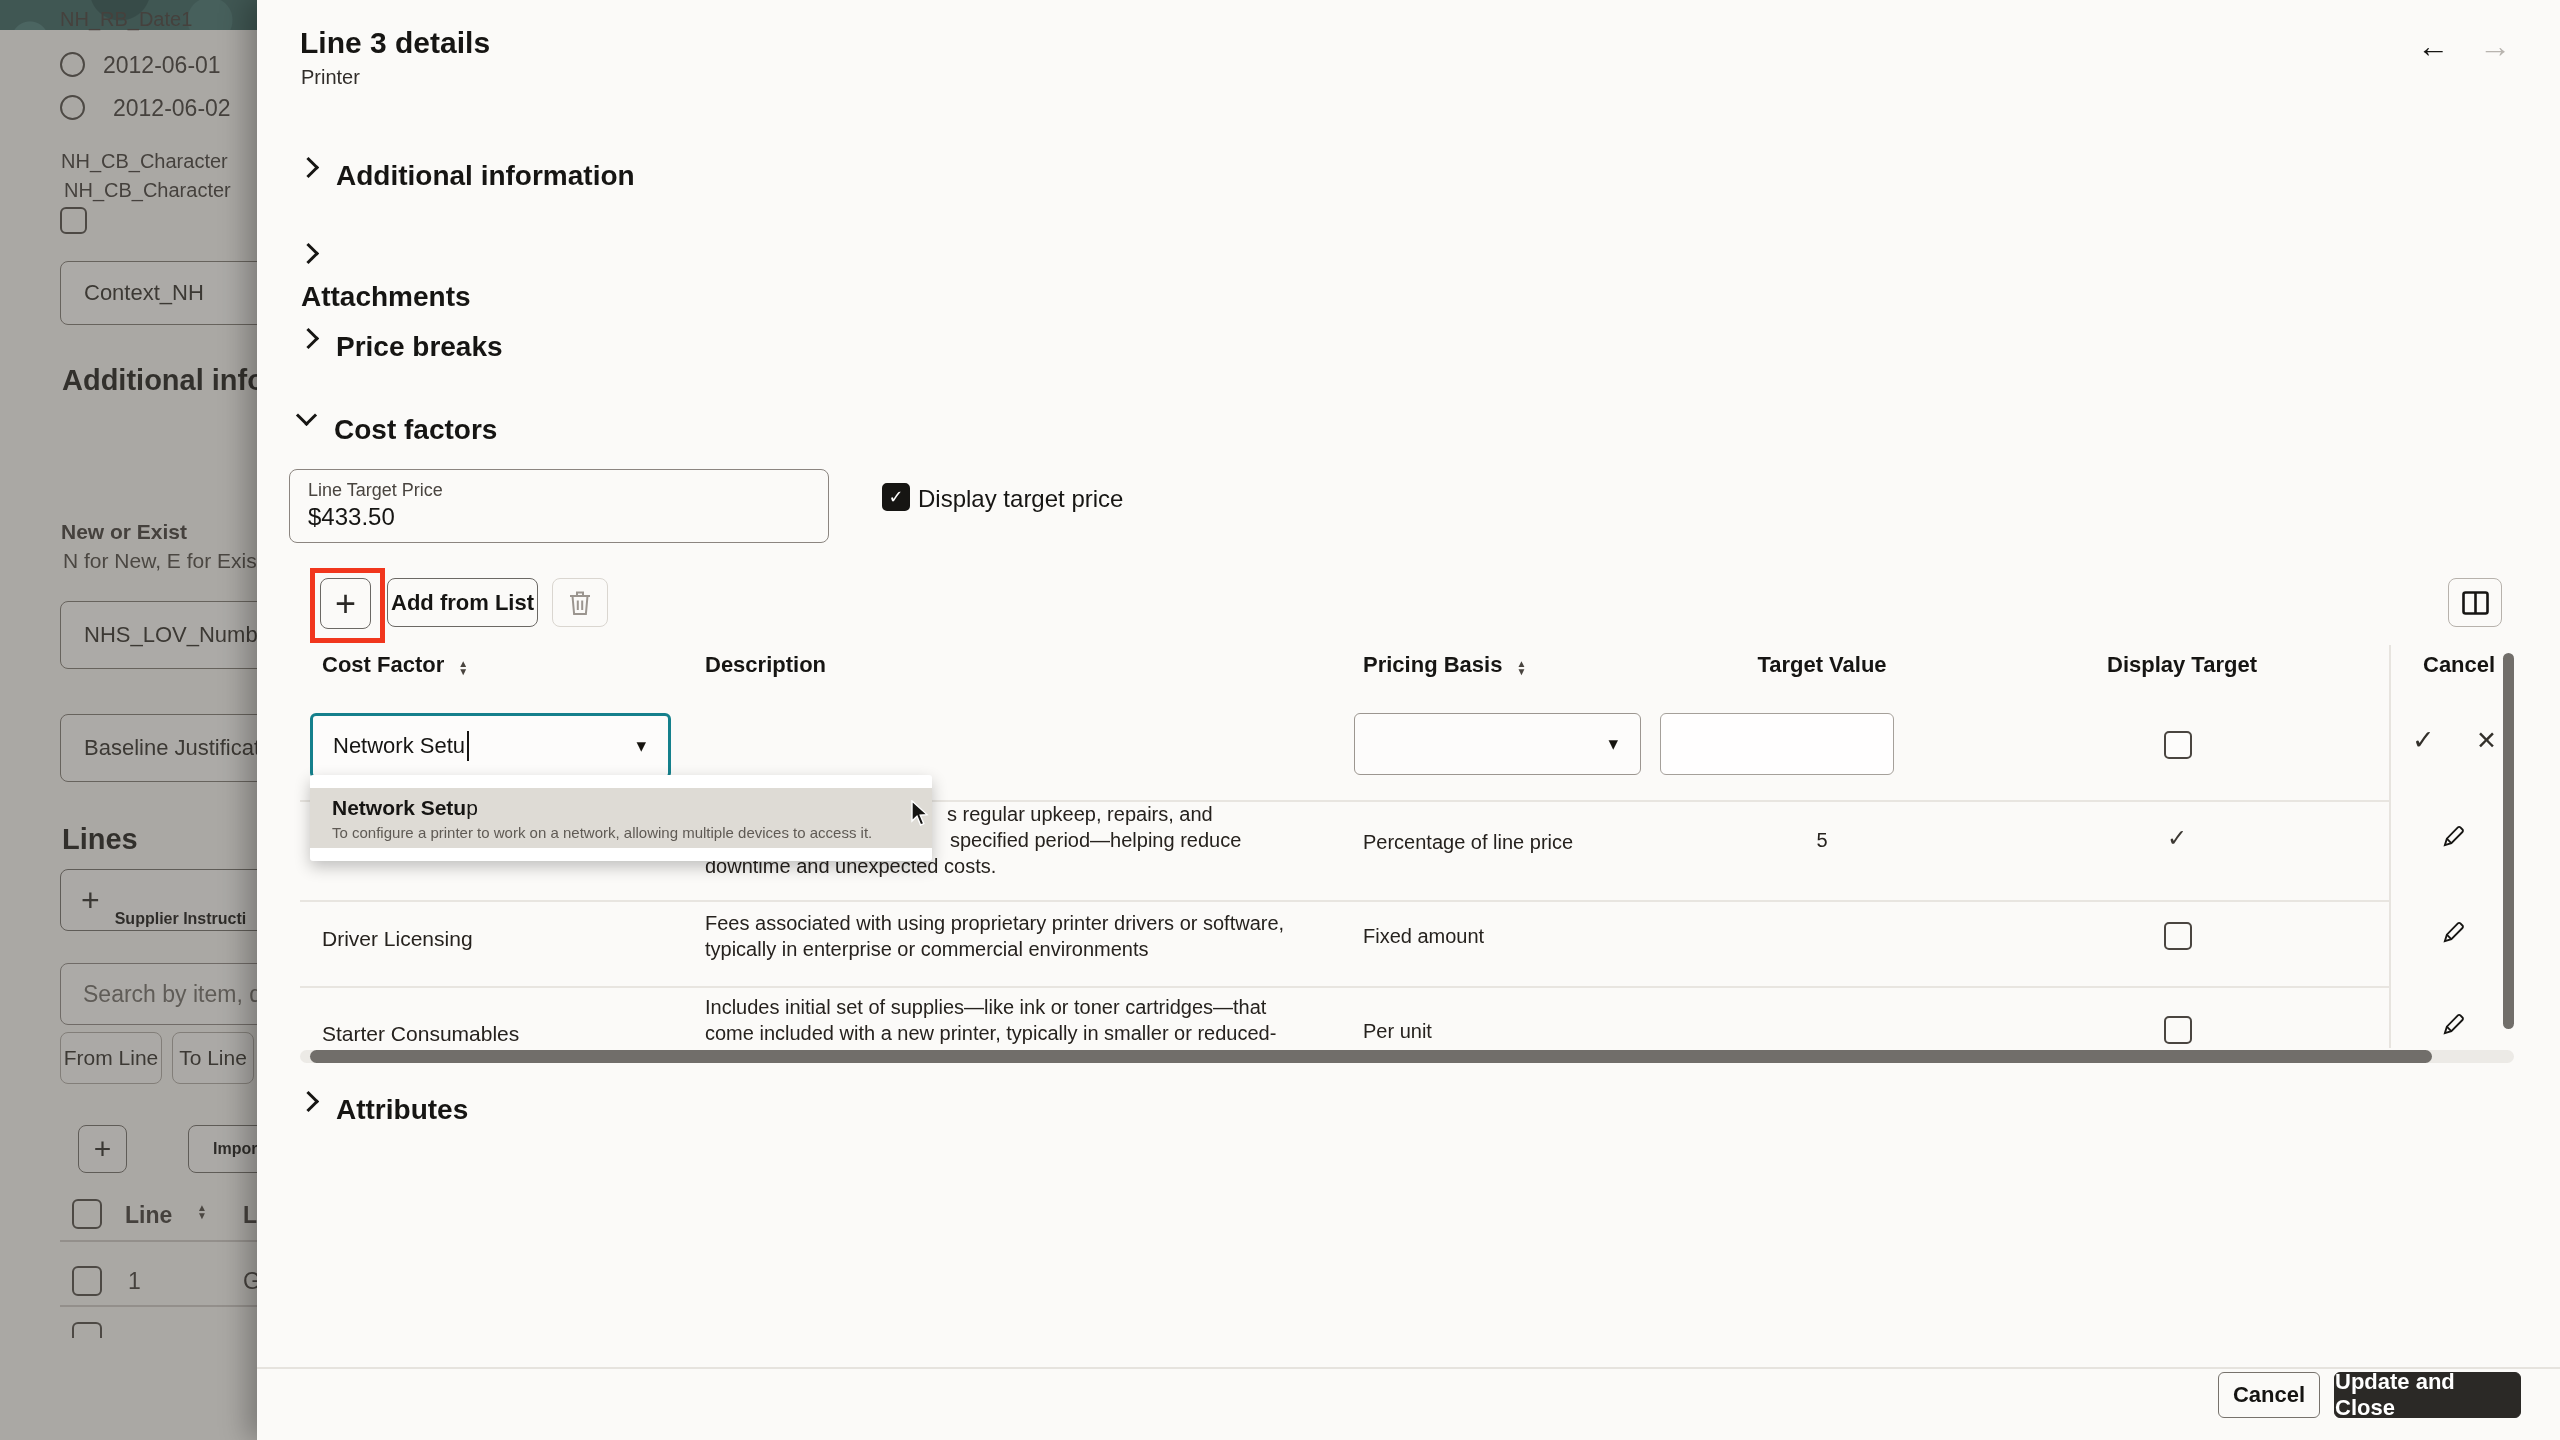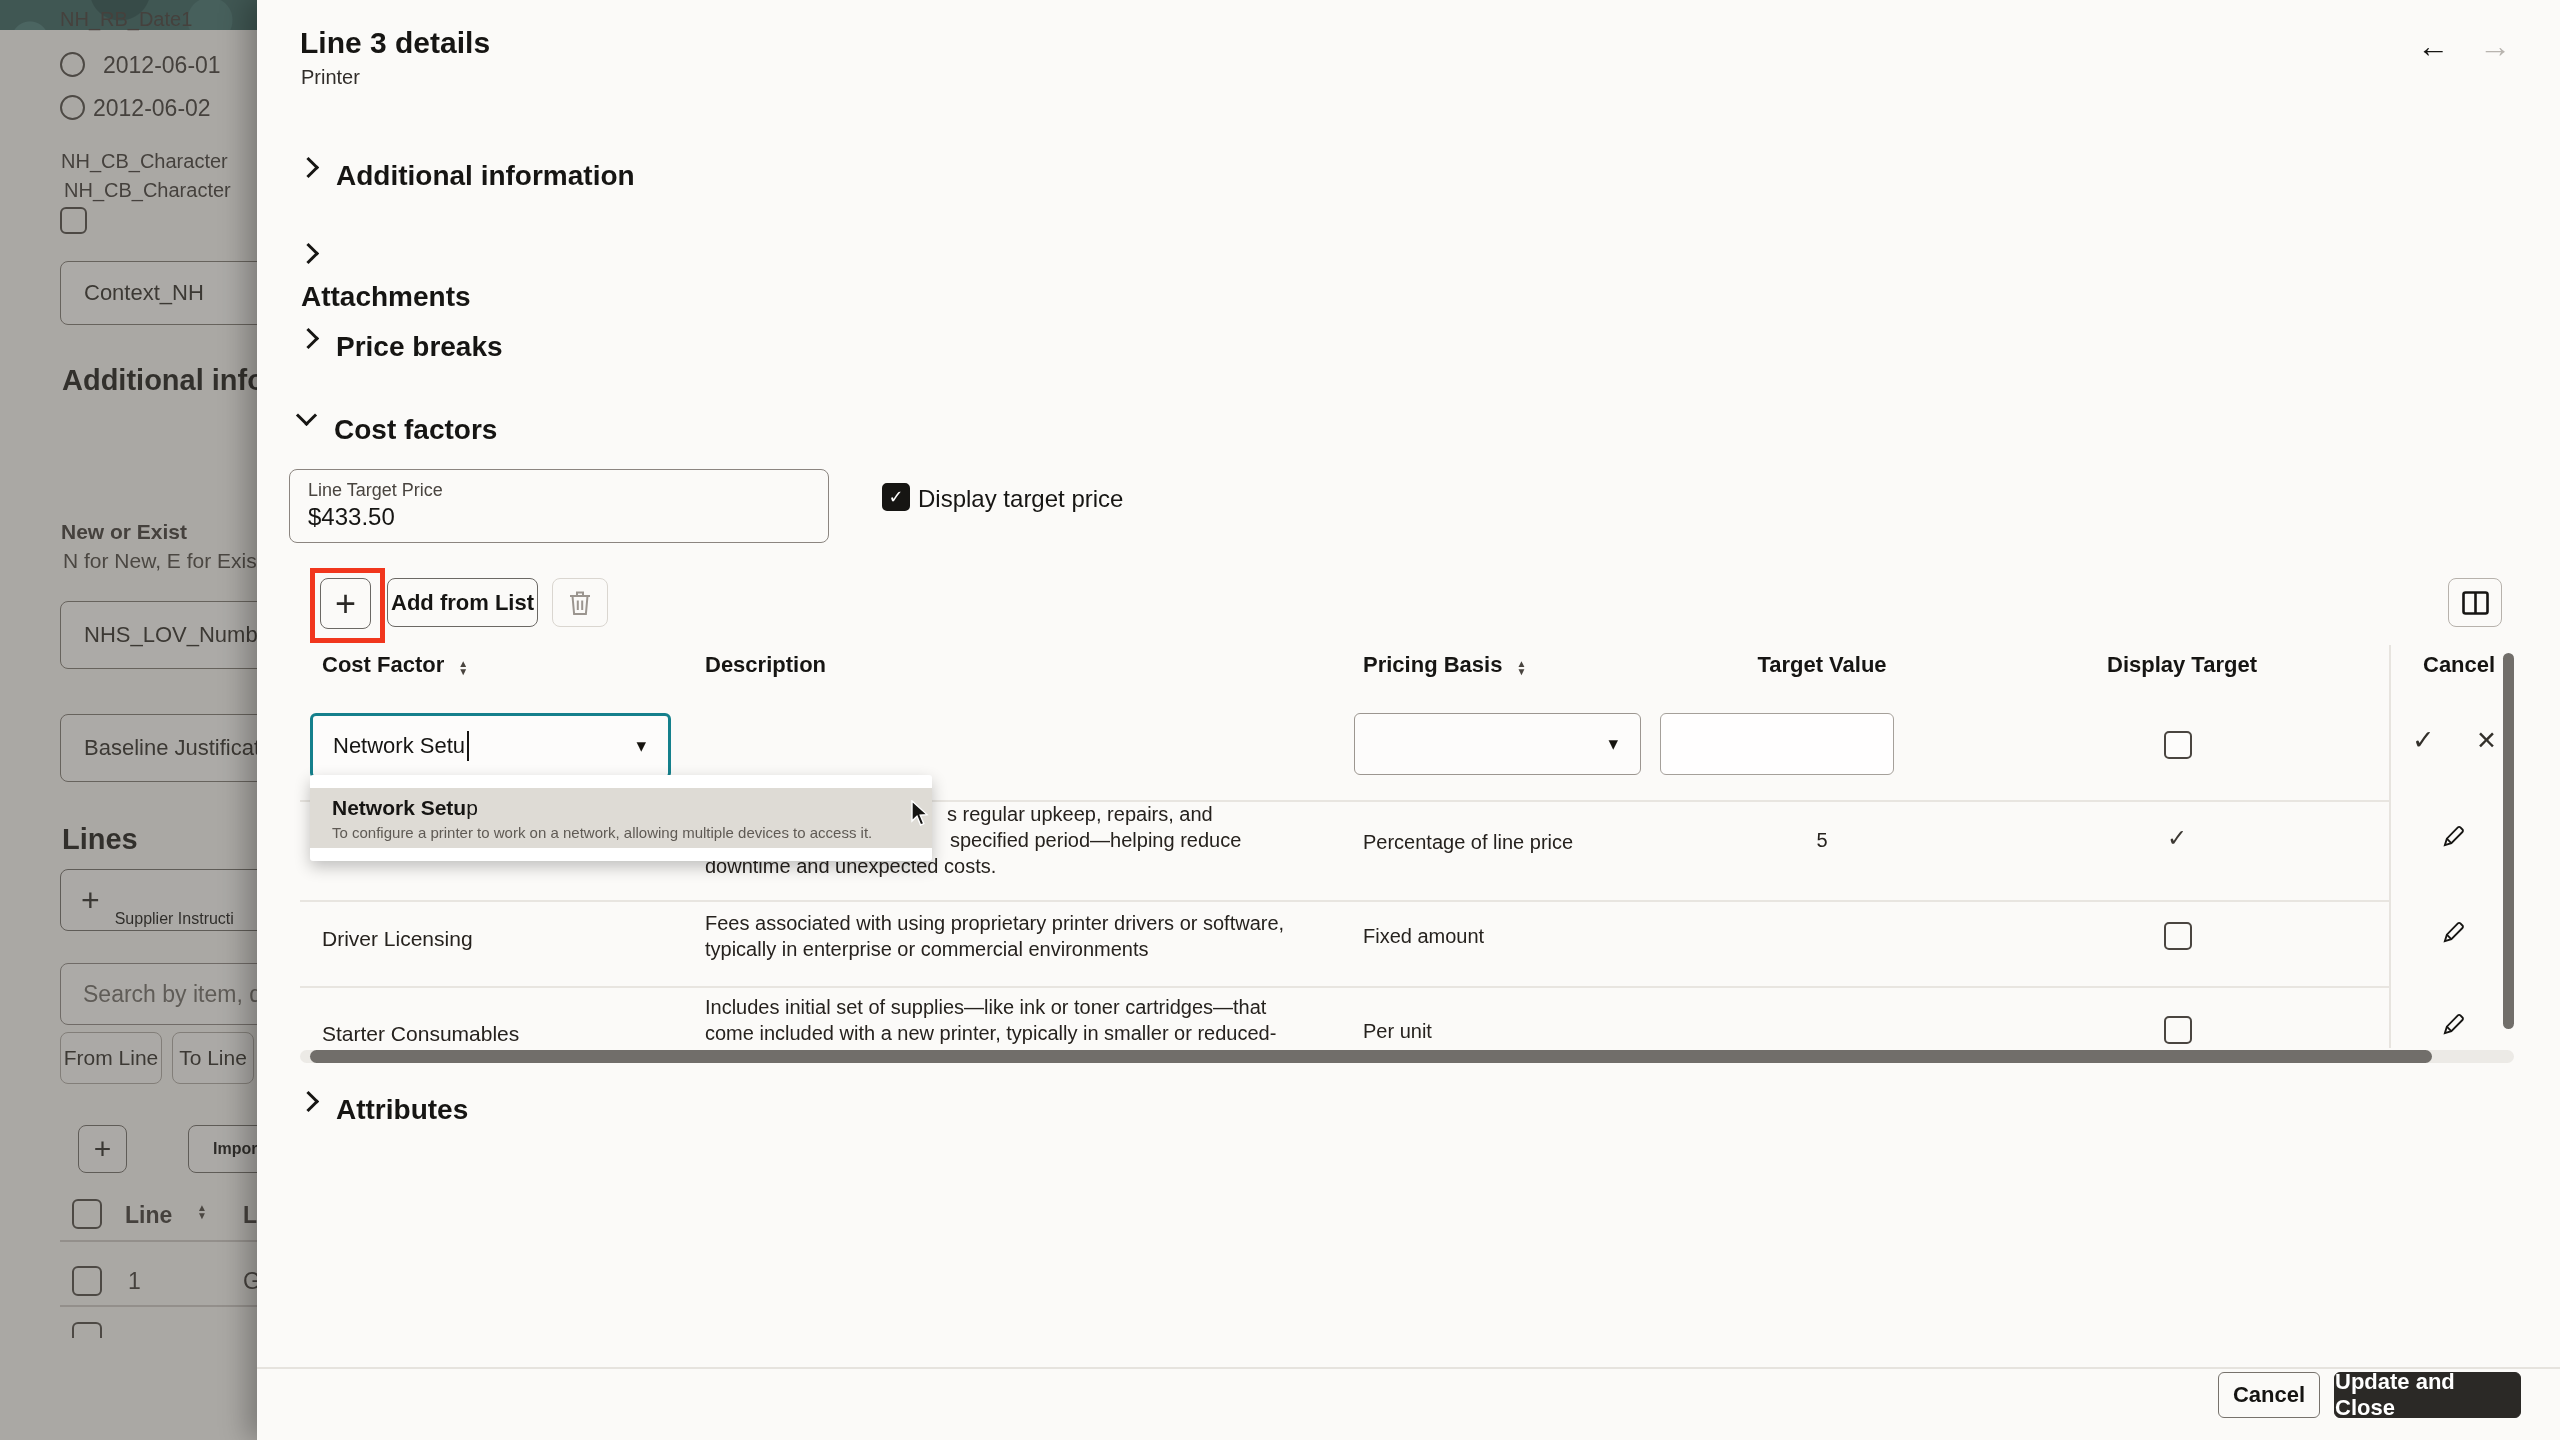--- a/index.html
+++ b/index.html
@@ -82,21 +82,21 @@
 
   <aside id="sidebar">
     <div class="banner"></div>
 
     <div class="abs sb-label" style="left:60px;top:8px;">NH_RB_Date1</div>
 
     <span class="abs radio" style="left:60px;top:52px;"></span>
     <div class="abs sb-label" style="left:103px;top:52px;font-size:23px;">2012-06-01</div>
 
     <span class="abs radio" style="left:60px;top:95px;"></span>
-    <div class="abs sb-label" style="left:93px;top:95px;font-size:23px;">2012-06-02</div>
+    <div class="abs sb-label" style="left:113px;top:95px;font-size:23px;">2012-06-02</div>
 
     <div class="abs sb-label" style="left:61px;top:150px;">NH_CB_Character</div>
     <div class="abs sb-label" style="left:64px;top:179px;">NH_CB_Character</div>
     <span class="abs cbx" style="left:60px;top:207px;"></span>
 
     <div class="abs sb-box" style="left:60px;top:261px;width:320px;height:62px;">
       <span class="bx-label">Context_NH</span>
     </div>
 
     <div class="abs sb-heading" style="left:62px;top:364px;">Additional inform</div>
@@ -110,21 +110,21 @@
     </div>
 
     <div class="abs sb-box" style="left:60px;top:714px;width:320px;height:66px;">
       <span class="bx-label">Baseline Justification</span>
     </div>
 
     <div class="abs sb-heading" style="left:62px;top:823px;">Lines</div>
 
     <div class="abs sb-btn" style="left:60px;top:869px;width:320px;height:60px;">
       <span class="plus-glyph" style="margin-left:20px;font-size:32px;">+</span>
-      <span class="bx-label" style="margin-left:15px;font-weight:400;margin-top:37px;">Supplier Instructi</span>
+      <span class="bx-label" style="margin-left:15px;font-weight:700;margin-top:37px;">Supplier Instructi</span>
     </div>
 
     <div class="abs sb-box" style="left:60px;top:963px;width:320px;height:60px;border-color:#8b8580;">
       <span class="bx-label" style="color:#6e6965;font-size:23px;margin-left:22px;">Search by item, des</span>
     </div>
 
     <div class="abs chip" style="left:60px;top:1032px;width:100px;height:50px;">
       <span>From Line</span>
     </div>
     <div class="abs chip" style="left:172px;top:1032px;width:80px;height:50px;">

